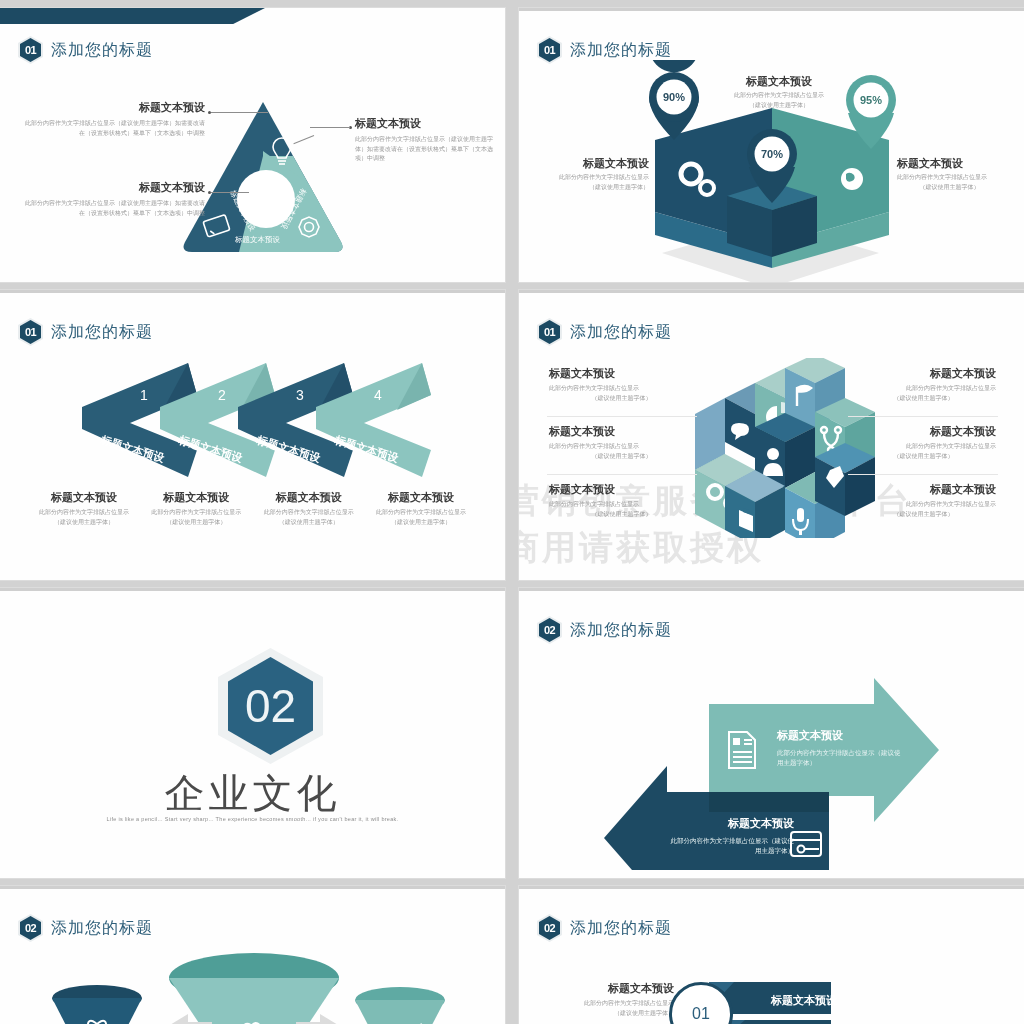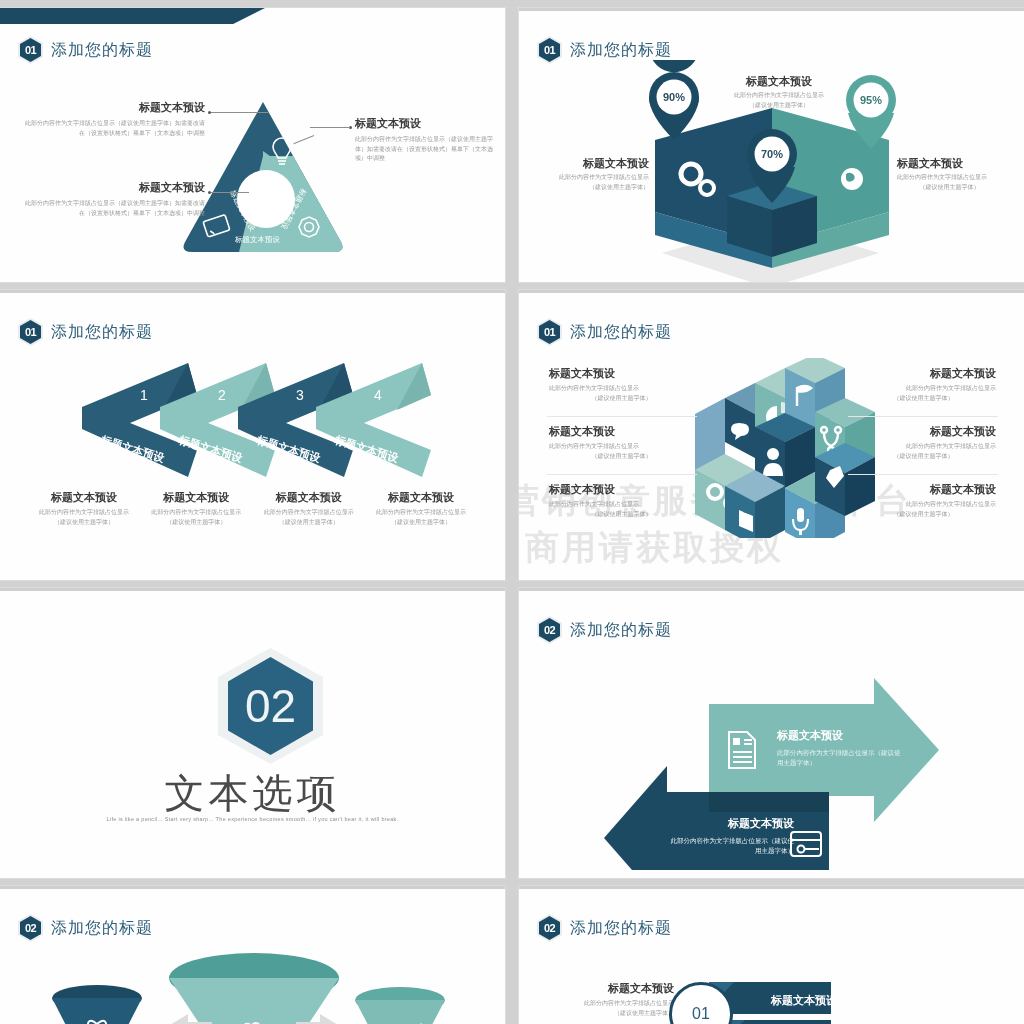--- a/index.html
+++ b/index.html
@@ -306,21 +306,21 @@
   <div class="slide">
     <div class="topline"></div>
     <div class="hdr">
       <div class="hex-ring">
         <div class="hex">01</div>
       </div>
       <div class="hdr-title">添加您的标题</div>
     </div>
 
     <div class="wm-text" style="left:-14px;top:188px;">营销创意服务与创作平台</div>
-    <div class="wm-text" style="left:-14px;top:235px;margin-left:20px;">商用请获取授权</div>
+    <div class="wm-text" style="left:-14px;top:235px;">商用请获取授权</div>
 
     <svg width="200" height="180" viewBox="0 0 200 180" style="position:absolute;left:168px;top:68px;">
 
       <polygon points="8,56 38,40 38,96 8,112" fill="#7ba9c4"></polygon>
       <polygon points="8,112 38,96 38,140 8,156" fill="#6fb3ac"></polygon>
 
       <g>
         <polygon points="38,40 68,25 98,40 68,56" fill="#6b9ab5"></polygon>
         <polygon points="38,40 68,56 68,100 38,84" fill="#1f4f6b"></polygon>
         <polygon points="68,56 98,40 98,84 68,100" fill="#17405a"></polygon>
@@ -436,21 +436,21 @@
       <div class="t-title">标题文本预设</div>
       <div class="t-body" style="margin-top:4px;">此部分内容作为文字排版占位显示</div>
       <div class="t-body" style="text-align:center;">（建议使用主题字体）</div>
     </div>
   </div>
 
   <div class="slide">
     <div class="topline"></div>
     <div class="bighex-ring"></div>
     <div class="bighex">02</div>
-    <div class="cn-big">文本选项</div>
+    <div class="cn-big">企业文化</div>
     <div class="en-sub">Life is like a pencil... Start very sharp... The experience becomes smooth... if you can't bear it, it will break.</div>
   </div>
 
   <div class="slide">
     <div class="topline"></div>
     <div class="hdr">
       <div class="hex-ring">
         <div class="hex">02</div>
       </div>
       <div class="hdr-title">添加您的标题</div>

